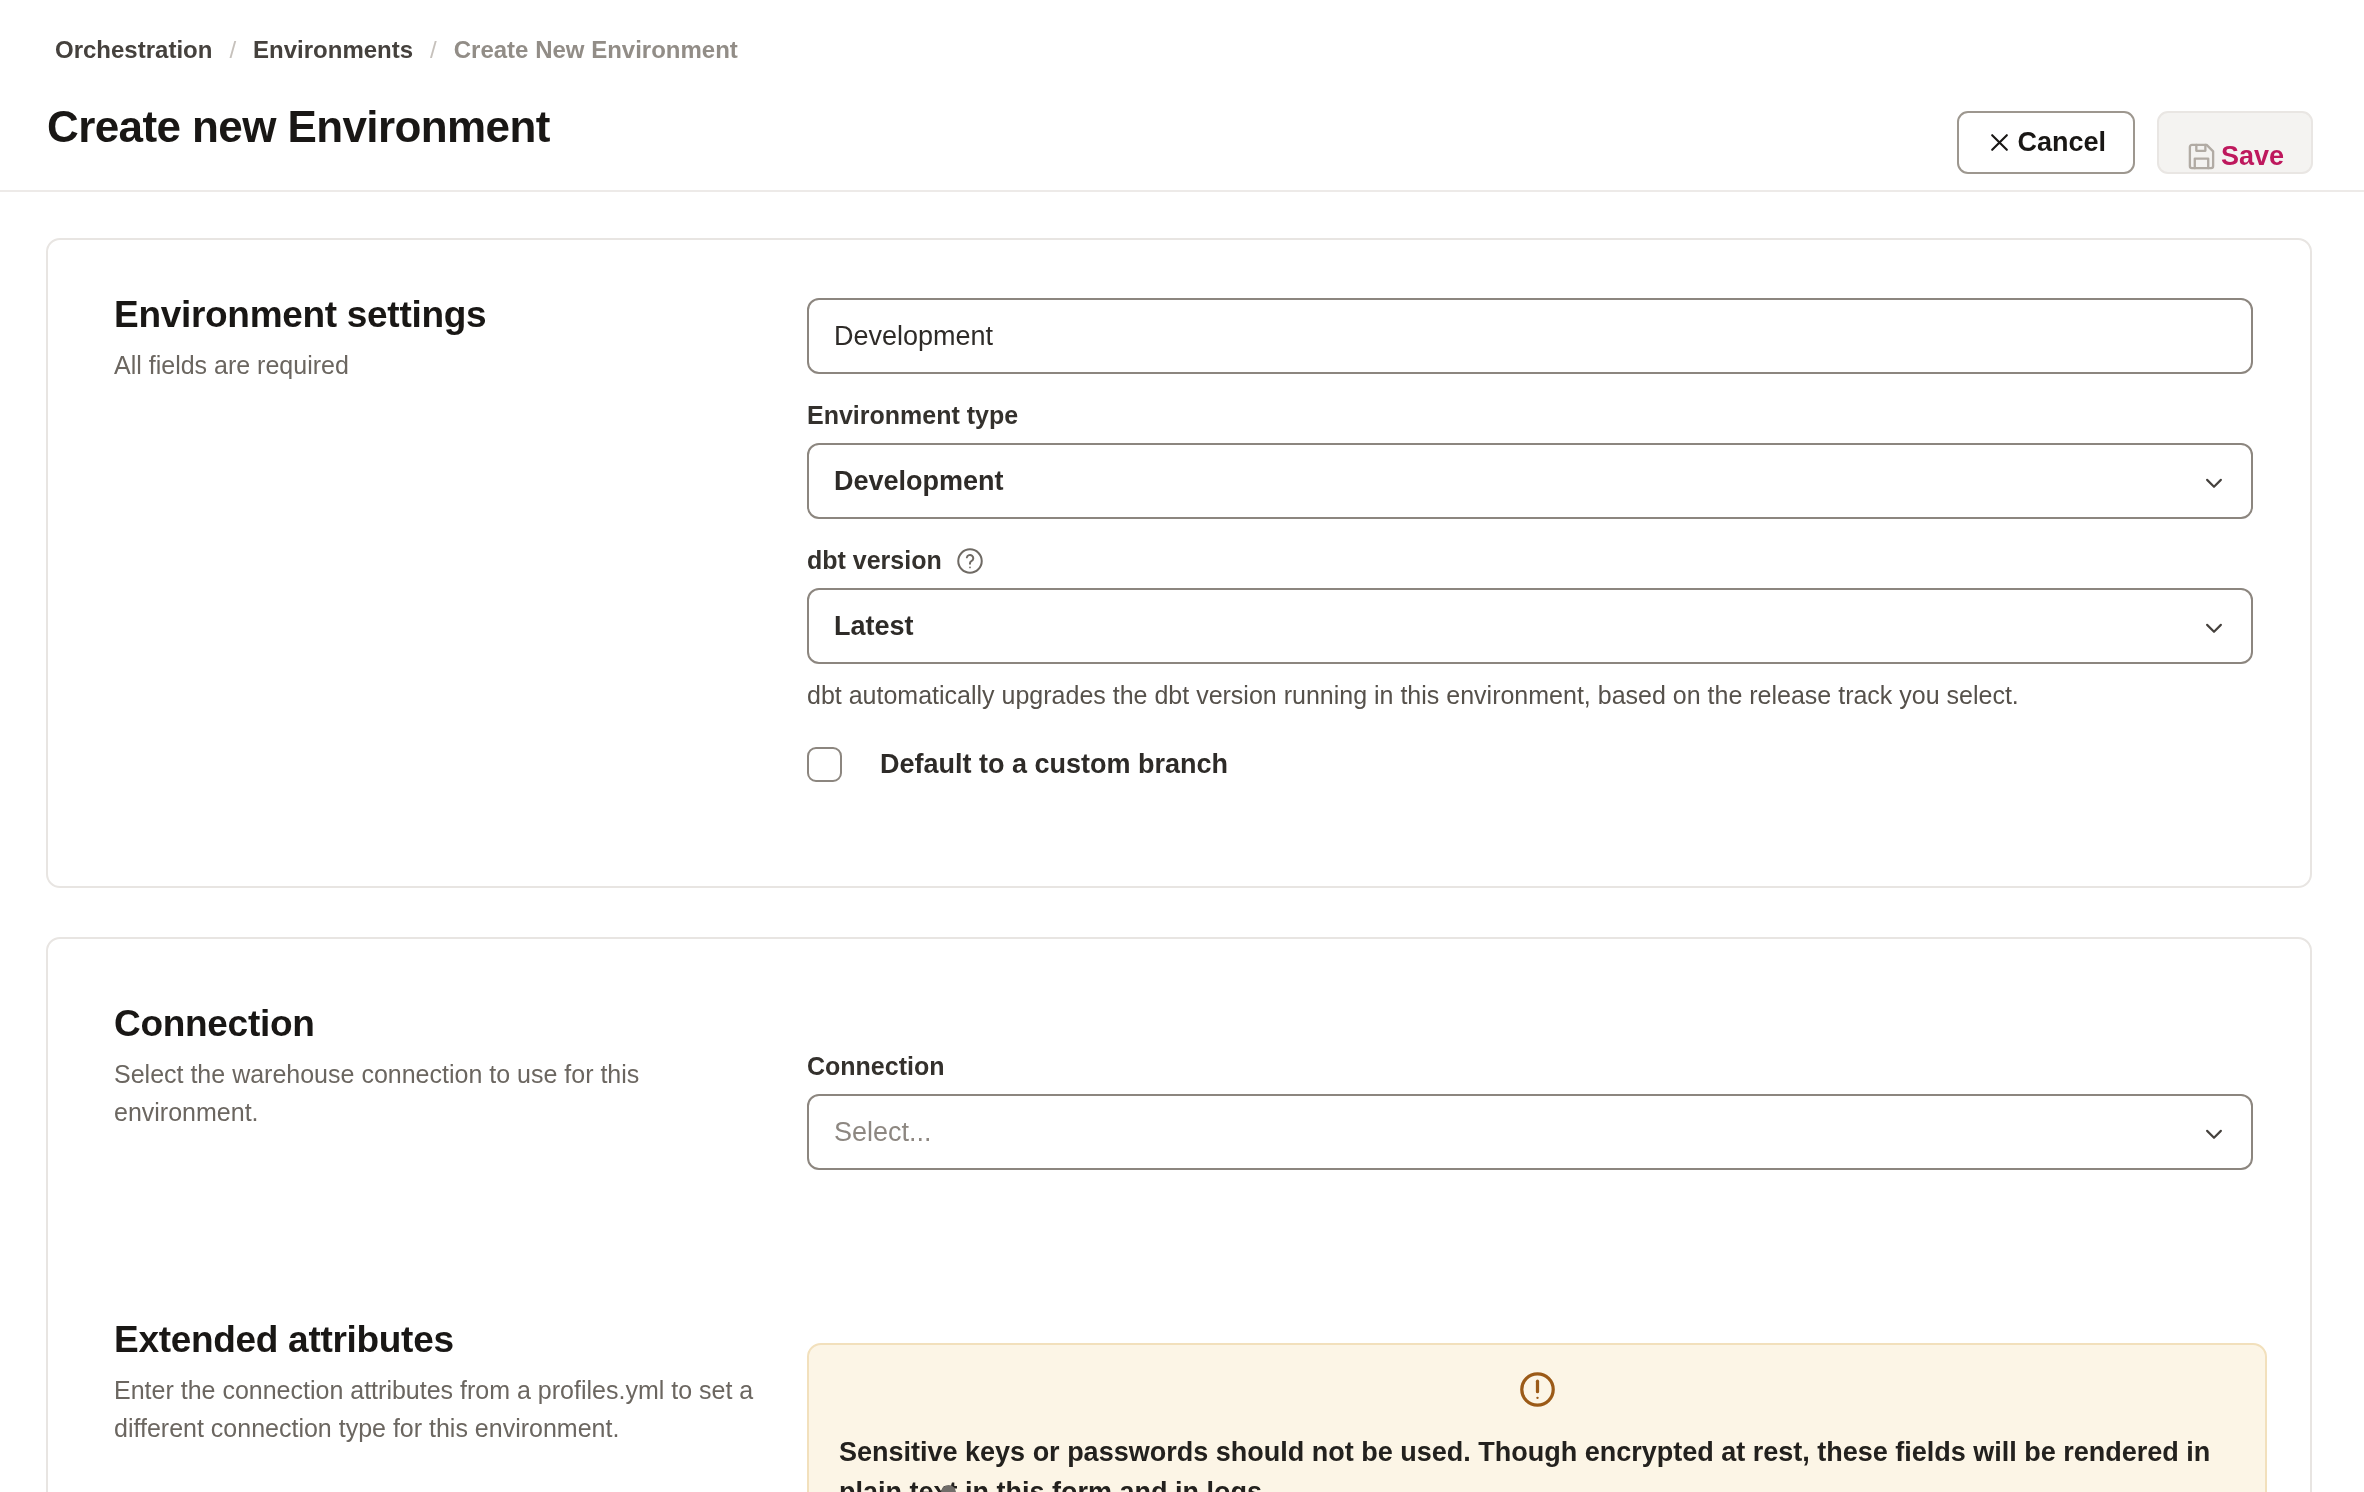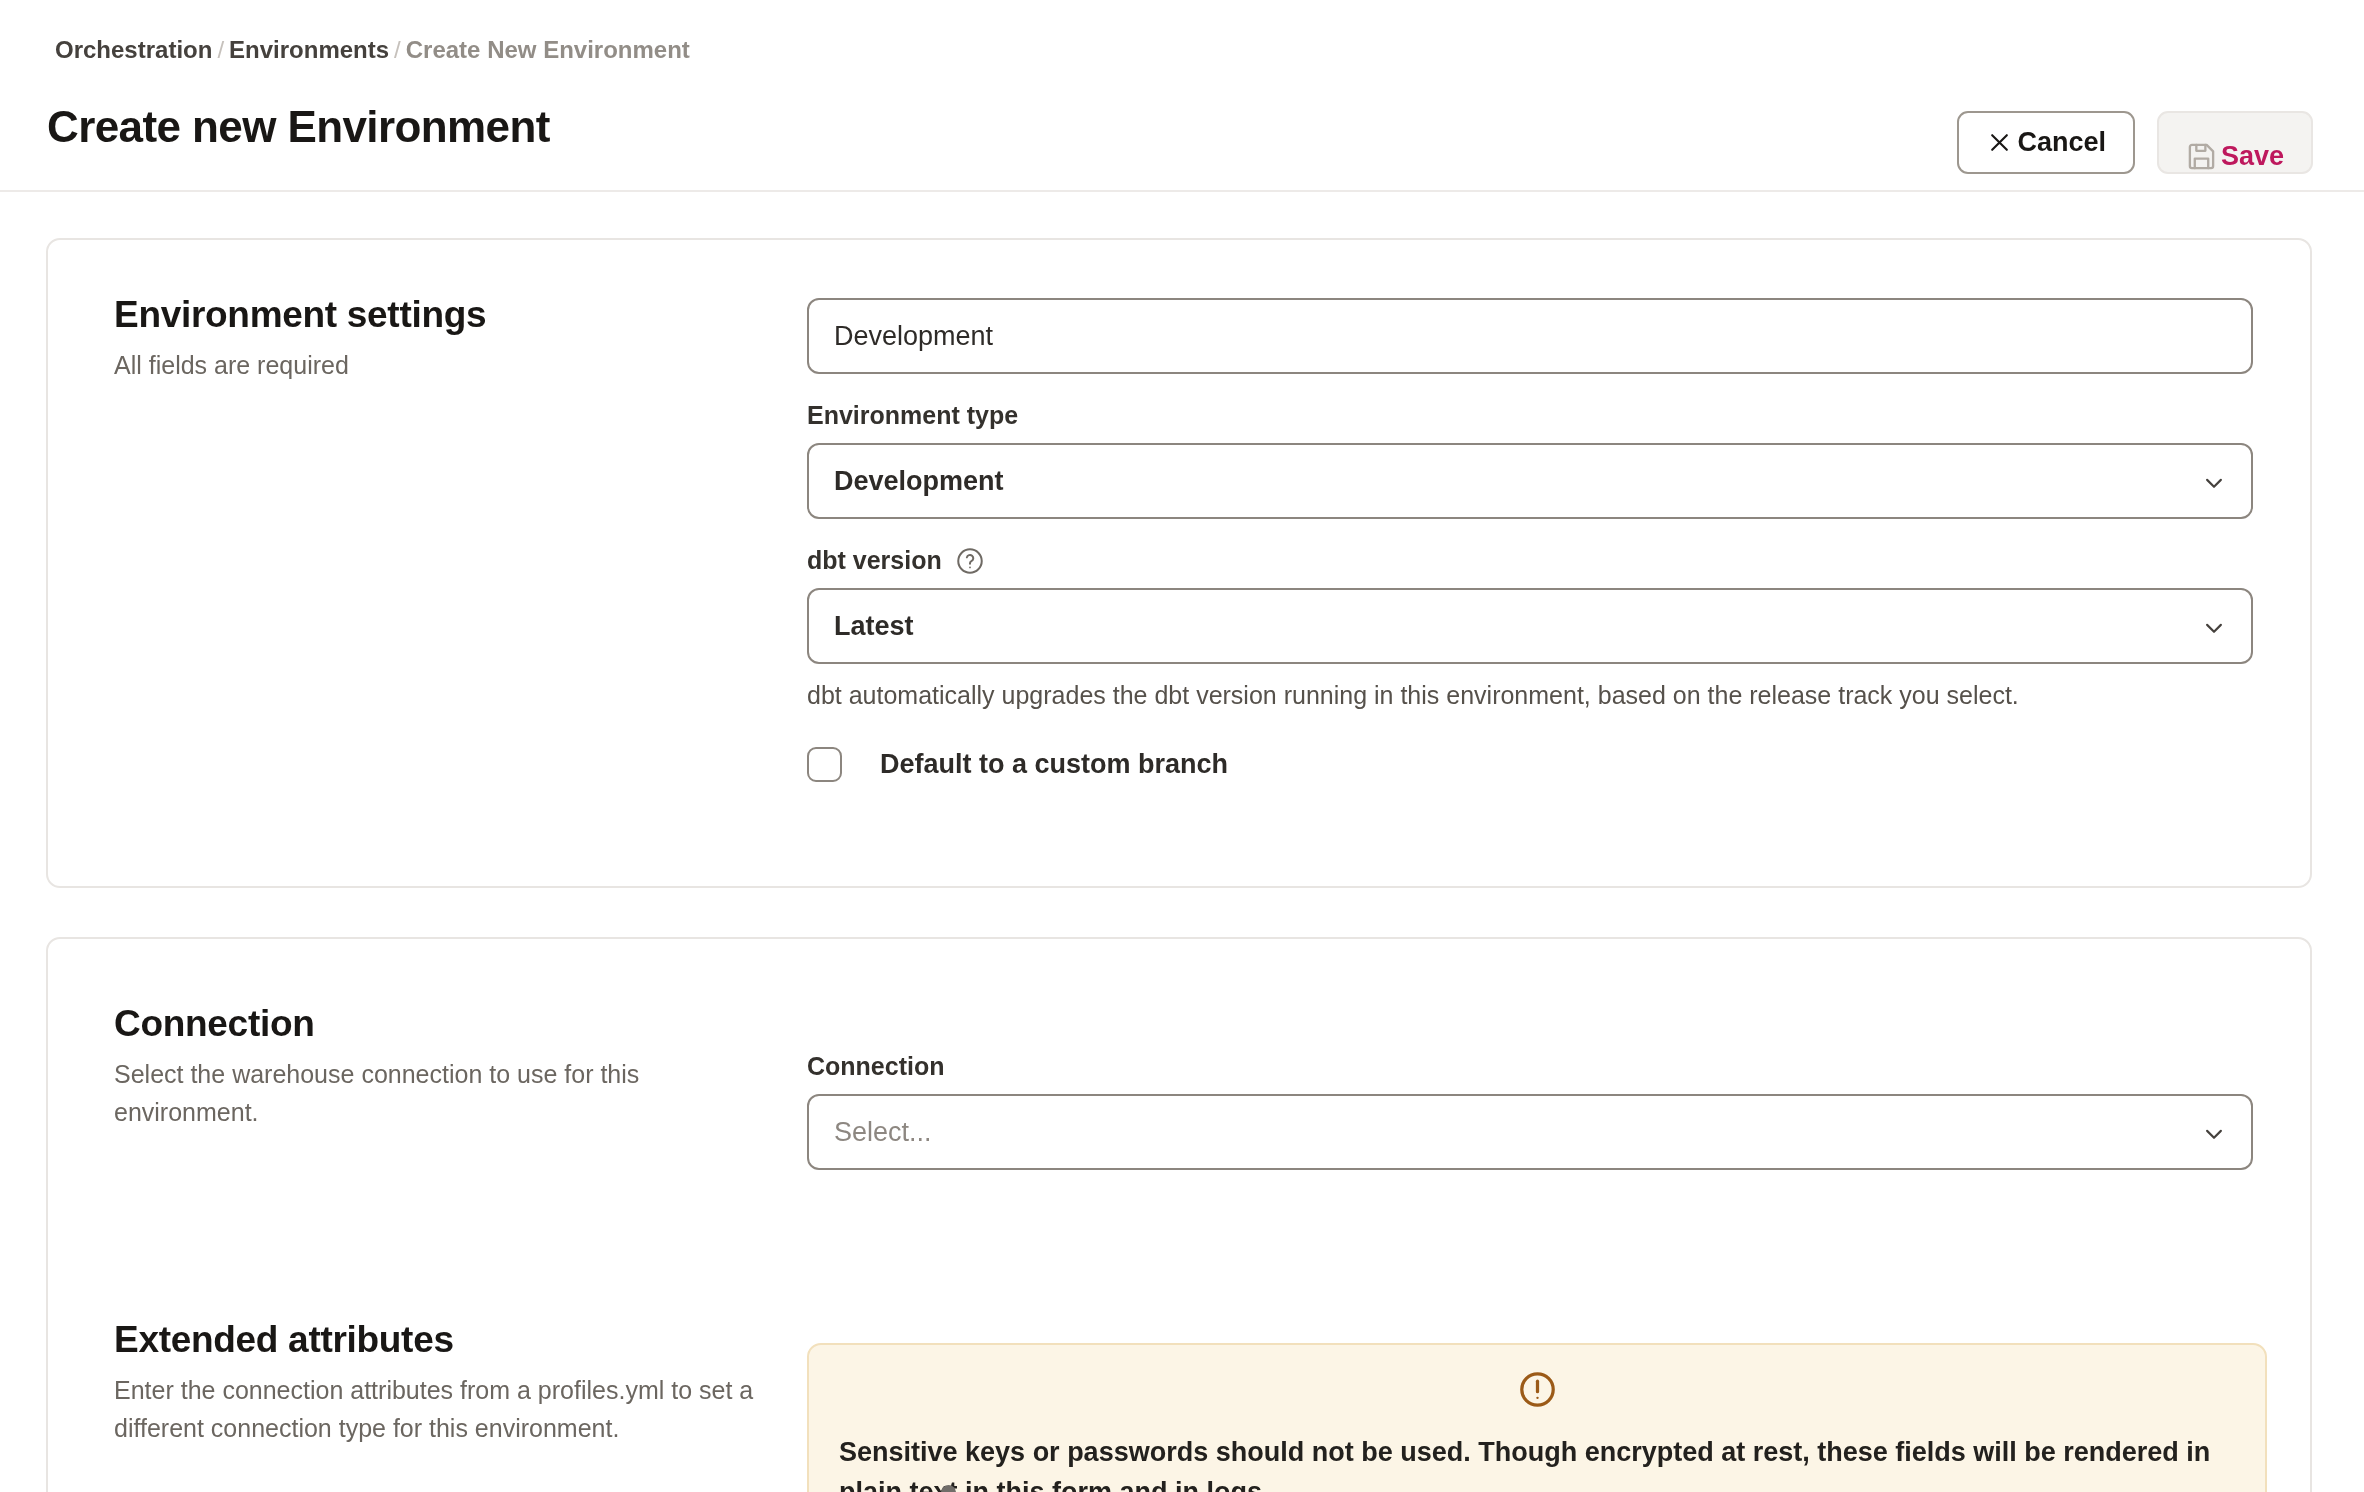--- a/index.html
+++ b/index.html
@@ -9,21 +9,21 @@
     font-family:"Liberation Sans", sans-serif;
     color:#191715;
     overflow:hidden;
     position:relative;
     -webkit-font-smoothing:antialiased;
   }
 
   
   .breadcrumb {
     position:absolute; left:55px; top:36px;
-    display:flex; align-items:center; gap:5px;
+    display:flex; align-items:center; gap:17px;
     font-size:24px; font-weight:600;
   }
   .crumb { color:#45413d; cursor:pointer; }
   .crumb-sep { color:#c6c1bc; font-weight:400; }
   .crumb-current { color:#928d87; }
 
   .page-title {
     position:absolute; left:47px; top:102px;
     font-size:44px; font-weight:700; letter-spacing:-0.6px;
     color:#191715;

